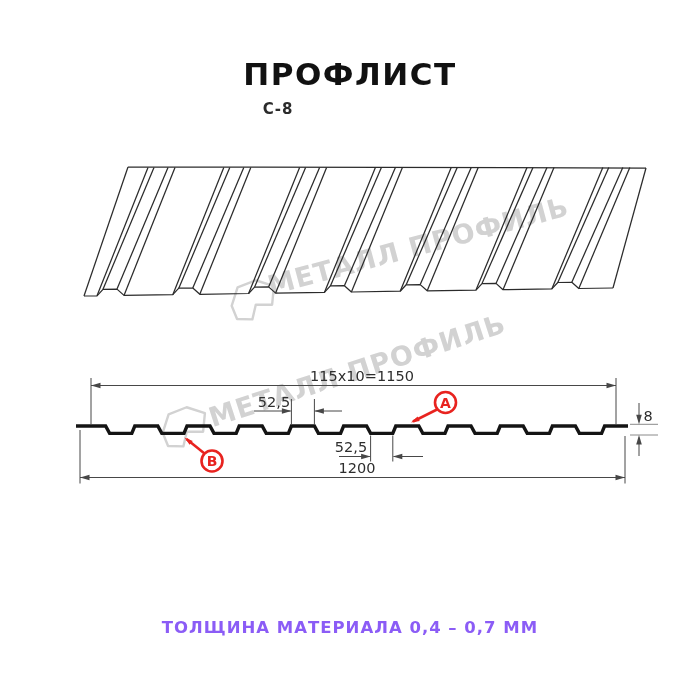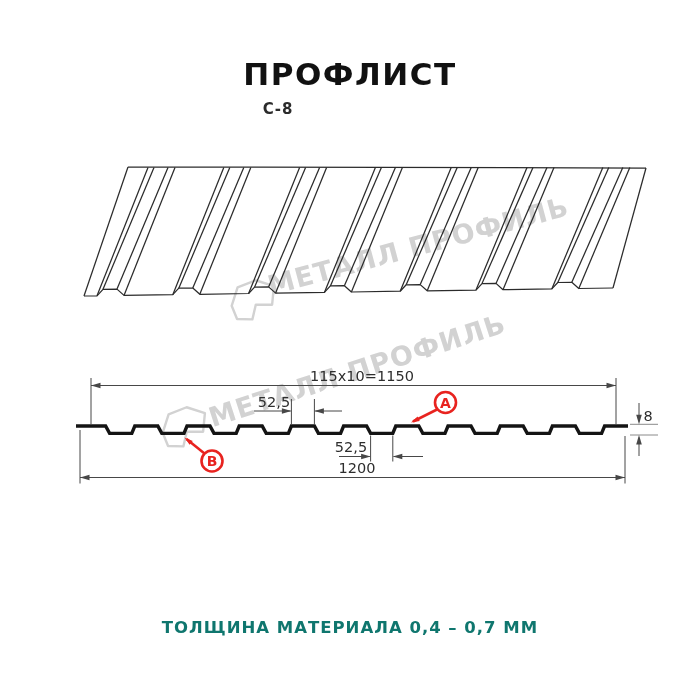--- a/index.html
+++ b/index.html
@@ -4,21 +4,21 @@
 <style>
   html,body{margin:0;padding:0;}
   body{width:700px;height:700px;position:relative;background:#ffffff;overflow:hidden;
        font-family:"DejaVu Sans","Liberation Sans",sans-serif;}
   .abs{position:absolute;}
   .title{left:0;top:56px;width:700px;text-align:center;font-size:31px;font-weight:800;
          letter-spacing:1.5px;color:#111;}
   .subtitle{left:0;top:100px;width:556px;text-align:center;font-size:15px;font-weight:700;
             letter-spacing:1px;color:#2b2b2b;}
   .footer{left:0;top:618px;width:700px;text-align:center;font-size:16.5px;font-weight:600;
-          letter-spacing:1px;color:#0f766e;}
+          letter-spacing:1px;color:#8b5cf6;}
   .wm-text{font-size:27px;font-weight:700;color:#d2d2d2;white-space:nowrap;line-height:28px;
            letter-spacing:1px;transform-origin:left bottom;}
   .wm1{left:272px;top:272px;transform:rotate(-15deg);}
   .wm2{left:214px;top:404px;transform:rotate(-18deg);}
   svg{position:absolute;left:0;top:0;}
   .iso-line{fill:none;stroke:#2b2b2b;stroke-width:1.25;stroke-linejoin:round;}
   .dim{stroke:#474747;stroke-width:1;fill:none;}
   .thinext{stroke:#8a8a8a;stroke-width:1;fill:none;}
   .profile{fill:none;stroke:#141414;stroke-width:3.4;stroke-linejoin:miter;}
   .dimtxt{font-size:14.5px;fill:#2e2e2e;}

